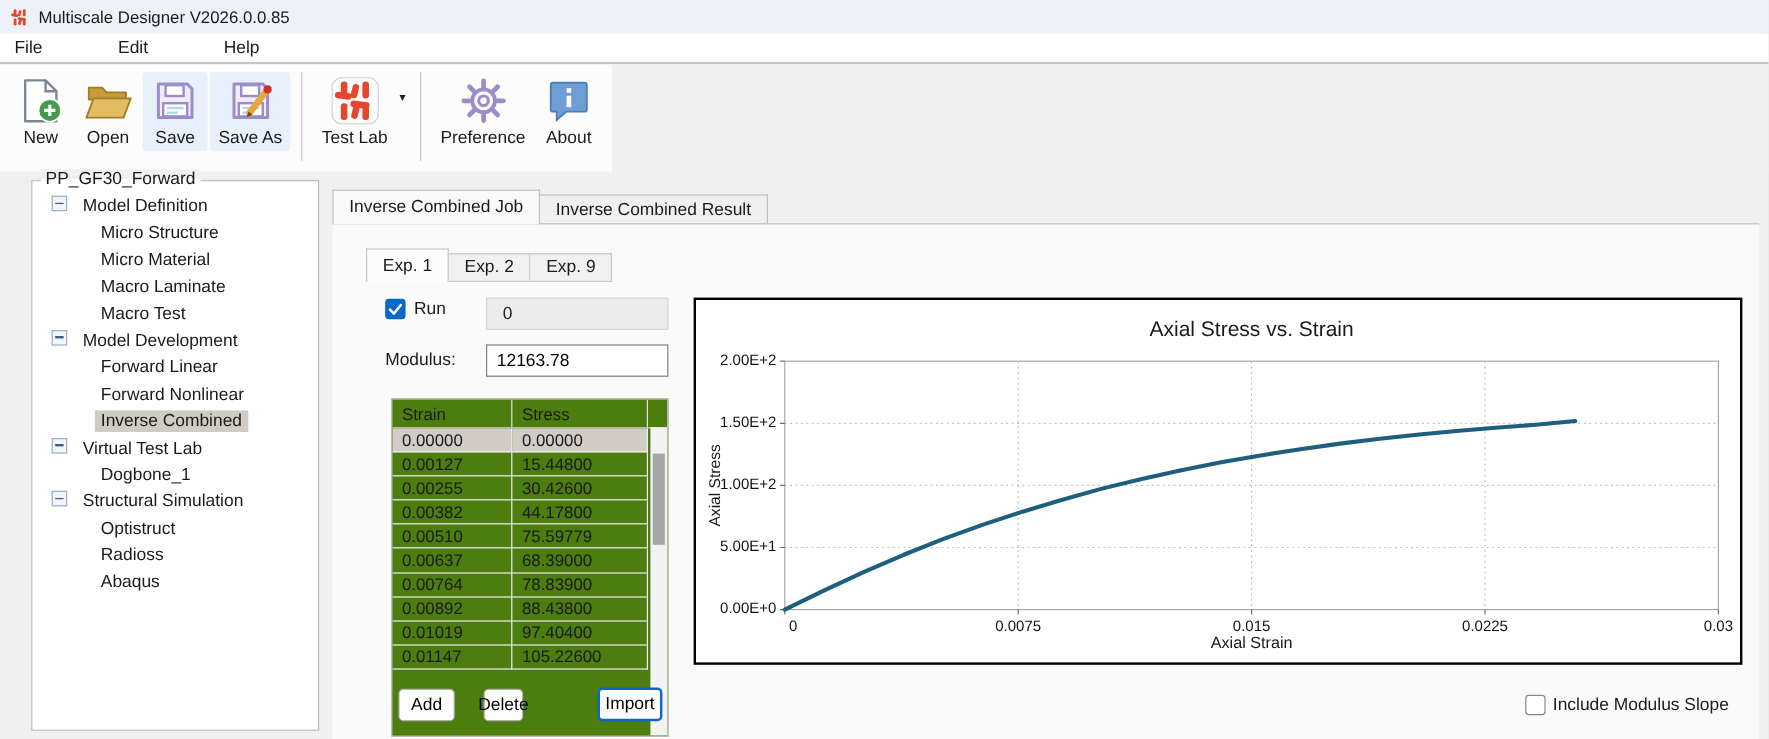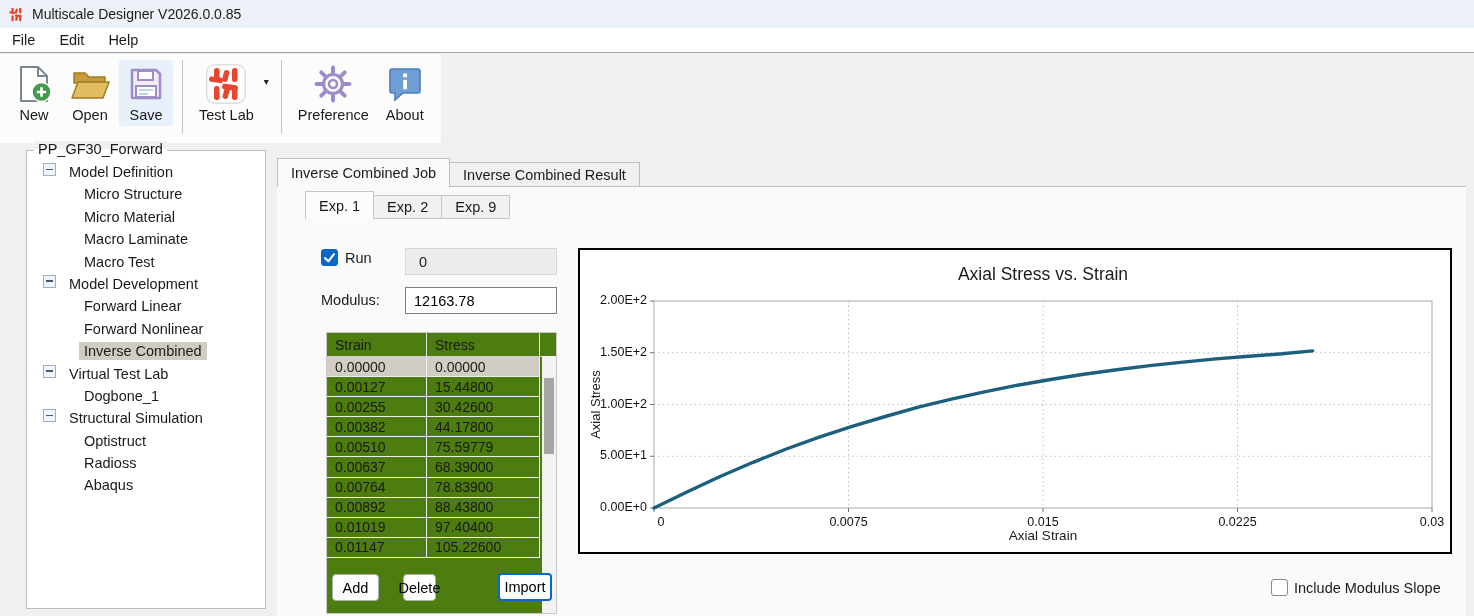--- a/index.html
+++ b/index.html
@@ -5,21 +5,21 @@
   html,body{margin:0;padding:0;}
   body{font-family:"Liberation Sans","DejaVu Sans",sans-serif;color:#1a1a1a;background:#d6d6d6;}
   .window{position:relative;width:1474px;height:616px;background:#f0f0f0;overflow:hidden;}
 
   
   .titlebar{position:absolute;left:0;top:0;width:100%;height:28px;background:#edf2f9;display:flex;align-items:center;padding-left:8px;box-sizing:border-box;}
   .titlebar .app-icon{width:17px;height:17px;margin-right:7px;flex:0 0 auto;}
   .titlebar .title-text{font-size:14px;}
 
   
-  .menubar{position:absolute;left:0;top:28px;width:100%;height:25px;background:#ffffff;display:flex;align-items:center;border-bottom:1px solid #a3a3a3;box-sizing:border-box;}
+  .menubar{position:absolute;left:0;top:28px;width:100%;height:25px;background:#ffffff;display:flex;align-items:center;border-bottom:1px solid #a3a3a3;box-sizing:border-box;gap:39px;}
   .menu-item{padding:0 12px;font-size:14.5px;height:100%;display:flex;align-items:center;cursor:default;}
 
   
   .toolbar{position:absolute;left:0;top:54px;width:100%;height:89px;background:#f0f0f0;}
   .toolbar-inner{position:absolute;left:0;top:0;height:100%;background:#fcfcfc;display:flex;align-items:flex-start;padding:6px 8px 0 6px;box-sizing:border-box;}
   .tb-btn{display:flex;flex-direction:column;align-items:center;padding:4px 7px 3px 7px;border-radius:3px;margin:0 1px;position:relative;}
   .tb-btn.lit{background:#e8f0fb;}
   .tb-icon{width:40px;height:40px;display:block;}
   .tb-icon svg{width:40px;height:40px;display:block;}
   .tb-label{font-size:14.5px;margin-top:3px;white-space:nowrap;}
@@ -39,21 +39,21 @@
   .tree-label.sel{background:#d0ccc3;}
 
   
   .main-tabs{position:absolute;left:277px;top:158px;height:29px;display:flex;align-items:flex-end;}
   .main-tab{font-size:14.5px;padding:0 13px;display:flex;align-items:center;border:1px solid #bfbfbf;box-sizing:border-box;}
   .main-tab.active{height:29px;background:#fafafa;border-bottom:none;position:relative;z-index:2;}
   .main-tab.inactive{height:25px;background:#f0f0f0;border-left:none;}
   .tab-panel{position:absolute;left:277px;top:186px;width:1189px;height:430px;background:#fafafa;border-top:1px solid #bfbfbf;box-sizing:border-box;}
 
   
-  .sub-tabs{position:absolute;left:28px;top:4px;display:flex;align-items:flex-end;justify-content:space-between;}
+  .sub-tabs{position:absolute;left:28px;top:20px;display:flex;align-items:flex-end;justify-content:space-between;}
   .sub-tab{font-size:14.5px;padding:0 13px;display:flex;align-items:center;border:1px solid #c6c6c6;box-sizing:border-box;}
   .sub-tab.active{height:28px;background:#fcfcfc;border-bottom:none;position:relative;z-index:2;}
   .sub-tab.inactive{height:24px;background:#f1f1f1;border-left:none;}
 
   
   .chk{width:17px;height:17px;border-radius:3px;box-sizing:border-box;flex:0 0 auto;}
   .chk.checked{background:#0a68c8;border:1px solid #0a68c8;}
   .chk.unchecked{background:#fff;border:1px solid #8a8a8a;}
   .chk svg{display:block;width:15px;height:15px;}
   .run-row{position:absolute;left:44px;top:62px;display:flex;align-items:center;}
@@ -141,20 +141,34 @@
         <div class="tb-btn lit">
           <span class="tb-icon">
             <svg viewBox="0 0 40 40">
               <path d="M6 6h24l4 4v24H6z" fill="#f1ecf9" stroke="#9d8cc8" stroke-width="2.5" stroke-linejoin="round"></path>
               <rect x="12" y="7" width="15" height="9" fill="#fff" stroke="#9d8cc8" stroke-width="2"></rect>
               <rect x="10" y="22" width="20" height="11" fill="#fff" stroke="#9d8cc8" stroke-width="2"></rect>
               <path d="M13 26h14M13 30h9" stroke="#b9d7ec" stroke-width="2"></path>
             </svg>
           </span>
           <span class="tb-label">Save</span>
+        </div>
+        <div class="tb-btn lit">
+          <span class="tb-icon">
+            <svg viewBox="0 0 40 40">
+              <path d="M6 6h24l4 4v24H6z" fill="#f1ecf9" stroke="#9d8cc8" stroke-width="2.5" stroke-linejoin="round"></path>
+              <rect x="12" y="7" width="15" height="9" fill="#fff" stroke="#9d8cc8" stroke-width="2"></rect>
+              <rect x="10" y="22" width="20" height="11" fill="#fff" stroke="#9d8cc8" stroke-width="2"></rect>
+              <path d="M13 26h14M13 30h9" stroke="#b9d7ec" stroke-width="2"></path>
+              <path d="M19 30L32.5 12.5" stroke="#e5a93d" stroke-width="5.5" stroke-linecap="round"></path>
+              <circle cx="34" cy="10.5" r="3.4" fill="#c9342e"></circle>
+              <path d="M16.5 33.5l1.6-4.6 3.4 2.7z" fill="#6b4a22"></path>
+            </svg>
+          </span>
+          <span class="tb-label">Save As</span>
         </div>
         <div class="tb-sep"></div>
         <div class="tb-btn has-arrow">
           <span class="tb-icon">
             <svg viewBox="0 0 40 40">
               <rect x="0.8" y="0.8" width="38.4" height="38.4" rx="8" fill="#fdfdfd" stroke="#d0d0d0"></rect>
               <g fill="#e8452f">
                 <rect x="8" y="4" width="5.5" height="14" rx="2.5"></rect>
                 <rect x="8" y="22" width="5.5" height="14" rx="2.5"></rect>
                 <rect x="26" y="4" width="5.5" height="14" rx="2.5"></rect>

